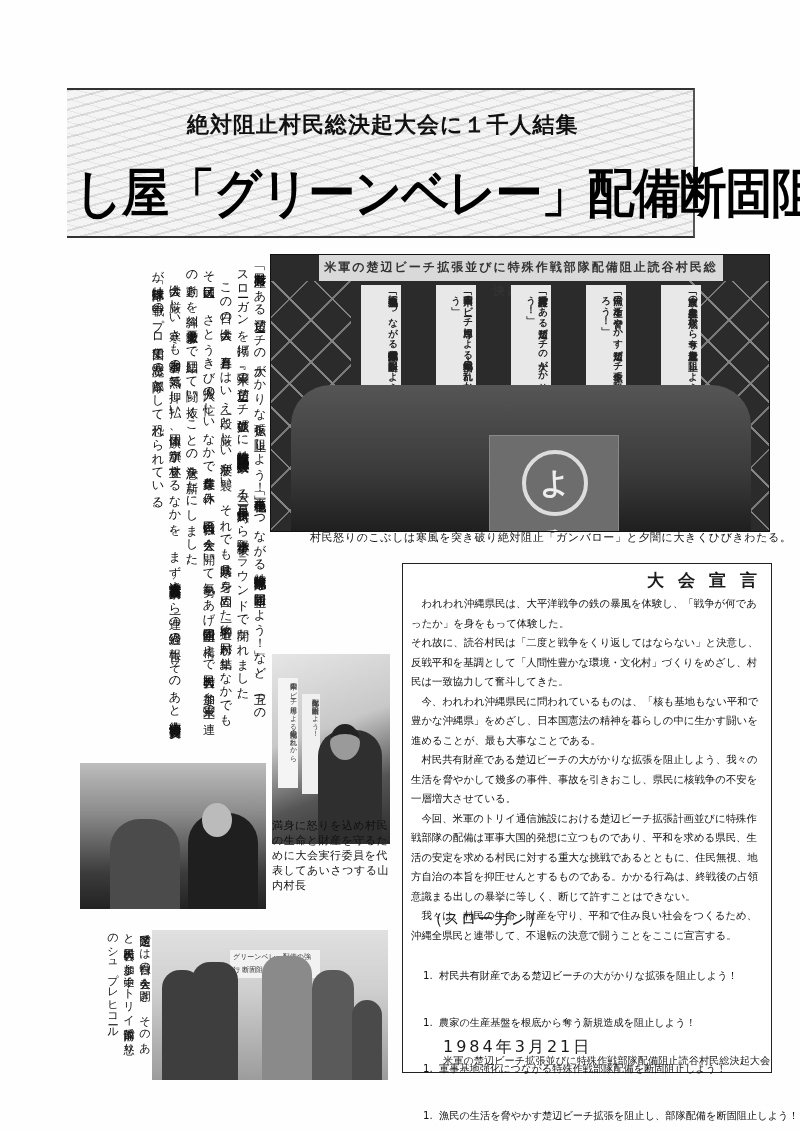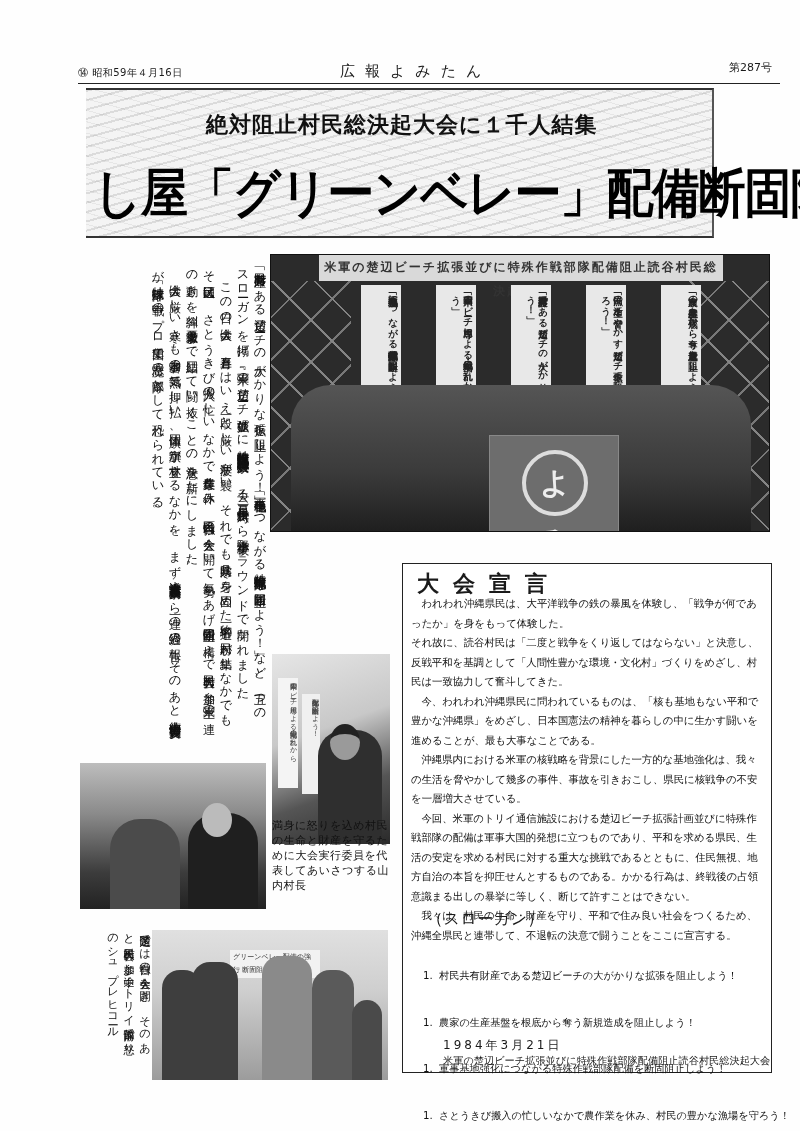--- a/index.html
+++ b/index.html
@@ -8,21 +8,21 @@
 
   .page { position: absolute; left: 0; top: 0; width: 800px; height: 1131px; background: #fefefe; }
 
   
   .masthead { position: absolute; left: 78px; top: 58px; width: 702px; height: 26px; border-bottom: 1.5px solid #222; }
   .mh-left { position: absolute; left: 0; top: 8px; font-size: 10px; letter-spacing: 0.5px; }
   .mh-center { position: absolute; left: 262px; top: 4px; font-family: "DejaVu Serif", serif; font-size: 15px; letter-spacing: 10px; }
   .mh-right { position: absolute; right: 8px; top: 2px; font-size: 11px; }
 
   
-  .headline-box { position: absolute; left: 86px; top: 88px; width: 628px; height: 150px;
+  .headline-box { position: absolute; left: 67px; top: 88px; width: 628px; height: 150px;
     border-top: 2px solid #333; border-bottom: 2px solid #333; border-right: 2px solid #555;
     background-color: #f4f4f4;
     background-image:
       repeating-linear-gradient(165deg, rgba(0,0,0,0.10) 0 2px, transparent 2px 9px),
       repeating-linear-gradient(15deg, rgba(0,0,0,0.06) 0 1px, transparent 1px 11px);
   }
   .sub-headline { position: absolute; left: 120px; top: 20px; font-size: 22px; font-weight: bold; letter-spacing: 1px; color: #111; }
   .main-headline { position: absolute; left: 8px; top: 68px; font-family: "DejaVu Serif", serif; font-size: 47px; font-weight: bold; letter-spacing: -1px; color: #000; transform: scaleY(1.12); transform-origin: left top; white-space: nowrap; }
 
   
@@ -39,29 +39,29 @@
   .ph-banners { position: absolute; left: 90px; top: 30px; width: 340px; height: 150px; display: flex; justify-content: space-between; }
   .ph-vbanner { width: 40px; height: 150px; background: #e8e8e8; writing-mode: vertical-rl; font-size: 9.5px; line-height: 12px; color: #222; padding: 4px 2px; overflow: hidden; font-weight: bold; }
   .ph-crowd { position: absolute; left: 20px; top: 130px; width: 460px; height: 148px;
     background: linear-gradient(180deg, #555 0%, #3a3a3a 60%, #1e1e1e 100%); border-radius: 40px 40px 0 0; }
   .ph-flag { position: absolute; left: 218px; top: 180px; width: 130px; height: 98px; background: #6d6d6d; border: 1px solid #888; }
   .ph-flag-logo { position: absolute; left: 32px; top: 14px; width: 66px; height: 66px; border: 4px solid #ddd; border-radius: 50%; color: #eee; font-size: 30px; font-weight: bold; text-align: center; line-height: 58px; }
   .photo-caption { position: absolute; left: 310px; top: 530px; font-size: 11px; letter-spacing: 0.6px; color: #111; white-space: nowrap; }
 
   
   .decl-box { position: absolute; left: 402px; top: 563px; width: 370px; height: 510px; border: 1.5px solid #222; background: #fff; }
-  .decl-title { position: absolute; left: 0; top: 5px; width: 100%; text-align: left; font-family: "DejaVu Serif", serif; font-size: 22px; font-weight: bold; letter-spacing: 14px; padding-left: 14px; }
+  .decl-title { position: absolute; left: 0; top: 5px; width: 100%; text-align: right; font-family: "DejaVu Serif", serif; font-size: 17px; font-weight: bold; letter-spacing: 14px; padding-left: 14px; }
   .decl-body { position: absolute; left: 8px; top: 30px; width: 356px; font-family: Liberation Serif, serif; font-size: 10.4px; line-height: 19.5px; color: #111; }
   .decl-body p { text-indent: 1em; }
   .decl-body p.noindent { text-indent: 0; }
   .slogan-title { position: absolute; left: 24px; top: 345px; font-size: 16px; font-weight: normal; letter-spacing: 0.5px; }
   .slogan-list { position: absolute; left: 20px; top: 375px; width: 345px; list-style: none; font-size: 10.2px; line-height: 19.5px; color: #111; }
   .slogan-list li { white-space: nowrap; margin-top: 27px; }
   .slogan-num { display: inline-block; width: 16px; }
-  .decl-date { position: absolute; left: 40px; top: 473px; font-size: 12px; letter-spacing: 3px; }
+  .decl-date { position: absolute; left: 40px; top: 473px; font-size: 16px; letter-spacing: 3px; }
   .decl-org { position: absolute; left: 40px; top: 490px; font-size: 10.2px; white-space: nowrap; }
 
   
   .photo-speaker { position: absolute; left: 272px; top: 654px; width: 118px; height: 190px; background: linear-gradient(160deg, #e6e6e6 0%, #c8c8c8 40%, #555 70%, #2a2a2a 100%); overflow: hidden; }
   .ph-speaker-banner { position: absolute; left: 6px; top: 24px; width: 20px; height: 110px; background: #f4f4f4; writing-mode: vertical-rl; font-size: 7px; color: #444; overflow: hidden; }
   .ph-speaker-banner2 { position: absolute; left: 30px; top: 40px; width: 18px; height: 100px; background: #f0f0f0; writing-mode: vertical-rl; font-size: 7px; color: #444; overflow: hidden; }
   .ph-speaker-body { position: absolute; left: 46px; top: 76px; width: 64px; height: 114px; background: #2f2f2f; border-radius: 26px 26px 0 0; }
   .ph-speaker-head { position: absolute; left: 58px; top: 70px; width: 30px; height: 36px; background: #9a9a9a; border-radius: 50%; border-top: 10px solid #222; }
   .speaker-caption { position: absolute; left: 272px; top: 818px; width: 122px; font-size: 11px; line-height: 15px; letter-spacing: 0.5px; color: #111; }
 
@@ -76,25 +76,20 @@
 
   .march-caption { position: absolute; left: 66px; top: 926px; width: 86px; height: 130px; writing-mode: vertical-rl; font-size: 11.2px; line-height: 16px; letter-spacing: 0.5px; color: #111; }
 
   .watermark { position: absolute; left: 498px; top: 1130px; font-size: 33px; font-weight: bold; letter-spacing: 1px; color: #f2f4f8; -webkit-text-stroke: 1.5px #9fb0c7; white-space: nowrap; }
 </style>
 </head>
 <body>
 
 <div class="page">
 
-  <div class="masthead">
-    <span class="mh-left">⑭ 昭和59年４月16日</span>
-    <span class="mh-center">広報よみたん</span>
-    <span class="mh-right">第287号</span>
-  </div>
 
   <div class="headline-box">
     <div class="sub-headline">絶対阻止村民総決起大会に１千人結集</div>
     <div class="main-headline">し屋「グリーンベレー」配備断固阻止！</div>
   </div>
 
   <div class="article">
     <div class="vtext">
       <p>「村民共有財産である楚辺ビーチの大がかりな拡張を阻止しよう！」「軍事基地強化につながる特殊作戦部隊配備を断固阻止しよう！」など、五つのスローガンを掲げ、『米軍の楚辺ビーチ拡張並びに特殊作戦部隊配備阻止読谷村民総決起大会』が、去る三月二十一日午後六時から古堅小学校グラウンドで開かれました。</p>
       <p>　この日の大会は、春三月とはいえ一段と厳しい寒波が襲い、それでも防寒具に身を固めた約一千名近い村民が結集。なかでもそ辺区民は、さとうきび搬入の忙しいなかで農作業を休み、区民独自の大会を開いて気勢をあげ断固阻止の構えで村民大会に参加、米軍の一連の動きを糾弾、要求貫徹まで団結して闘い抜くことの決意を新たにしました。</p>
@@ -111,37 +106,38 @@
       <div class="ph-vbanner">「米四軍のビーチ専用による風紀・治安の乱れから村民の生命を守ろう」</div>
       <div class="ph-vbanner">「村民共有財産である楚辺ビーチの大がかりな拡張を阻止しよう！」</div>
       <div class="ph-vbanner">「漁民の生活を脅やかす楚辺ビーチ拡張を阻止し村民の豊かな漁場を守ろう！」</div>
       <div class="ph-vbanner">「農家の生産基盤を根底から奪う新規造成を阻止しよう！」</div>
     </div>
     <div class="ph-crowd"></div>
     <div class="ph-flag">
       <div class="ph-flag-logo">よみ</div>
     </div>
   </div>
+  <div class="photo-caption">村民怒りのこぶしは寒風を突き破り絶対阻止「ガンバロー」と夕闇に大きくひびきわたる。</div>
 
   <div class="decl-box">
     <div class="decl-title">大会宣言</div>
     <div class="decl-body">
       <p>われわれ沖縄県民は、大平洋戦争の鉄の暴風を体験し、「戦争が何であったか」を身をもって体験した。</p>
       <p class="noindent">それ故に、読谷村民は「二度と戦争をくり返してはならない」と決意し、反戦平和を基調として「人間性豊かな環境・文化村」づくりをめざし、村民は一致協力して奮斗してきた。</p>
       <p>今、われわれ沖縄県民に問われているものは、「核も基地もない平和で豊かな沖縄県」をめざし、日本国憲法の精神を暮らしの中に生かす闘いを進めることが、最も大事なことである。</p>
-      <p>沖縄県内における米軍の核戦略を背景にした一方的な基地強化は、我々の生活を脅やかして幾多の事件、事故を引きおこし、県民に核戦争の不安を一層増大させている。</p>
+      <p>村民共有財産である楚辺ビーチの大がかりな拡張を阻止しよう、我々の生活を脅やかして幾多の事件、事故を引きおこし、県民に核戦争の不安を一層増大させている。</p>
       <p>今回、米軍のトリイ通信施設における楚辺ビーチ拡張計画並びに特殊作戦部隊の配備は軍事大国的発想に立つものであり、平和を求める県民、生活の安定を求める村民に対する重大な挑戦であるとともに、住民無視、地方自治の本旨を抑圧せんとするものである。かかる行為は、終戦後の占領意識まる出しの暴挙に等しく、断じて許すことはできない。</p>
       <p>我々は、村民の生命・財産を守り、平和で住み良い社会をつくるため、沖縄全県民と連帯して、不退転の決意で闘うことをここに宣言する。</p>
     </div>
     <div class="slogan-title">（スローガン）</div>
     <ul class="slogan-list">
       <li><span class="slogan-num">1.</span><span>村民共有財産である楚辺ビーチの大がかりな拡張を阻止しよう！</span></li>
       <li><span class="slogan-num">1.</span><span>農家の生産基盤を根底から奪う新規造成を阻止しよう！</span></li>
       <li><span class="slogan-num">1.</span><span>軍事基地強化につながる特殊作戦部隊配備を断固阻止しよう！</span></li>
-      <li><span class="slogan-num">1.</span><span>さとうきび搬入の忙しいなかで農作業を休み、村民の豊かな漁場を守ろう！</span></li>
+      <li><span class="slogan-num">1.</span><span>漁民の生活を脅やかす楚辺ビーチ拡張を阻止し、部隊配備を断固阻止しよう！</span></li>
       <li><span class="slogan-num">1.</span><span>米四軍のビーチ専用による風紀・治安の乱れから村民の生命を守ろう。</span></li>
     </ul>
     <div class="decl-date">1984年3月21日</div>
     <div class="decl-org">米軍の楚辺ビーチ拡張並びに特殊作戦部隊配備阻止読谷村民総決起大会</div>
   </div>
 
   <div class="photo-speaker">
     <div class="ph-speaker-banner">米四軍のビーチ専用による風紀・治安の乱れから</div>
     <div class="ph-speaker-banner2">部隊配備を断固阻止しよう！</div>
     <div class="ph-speaker-body"></div>

